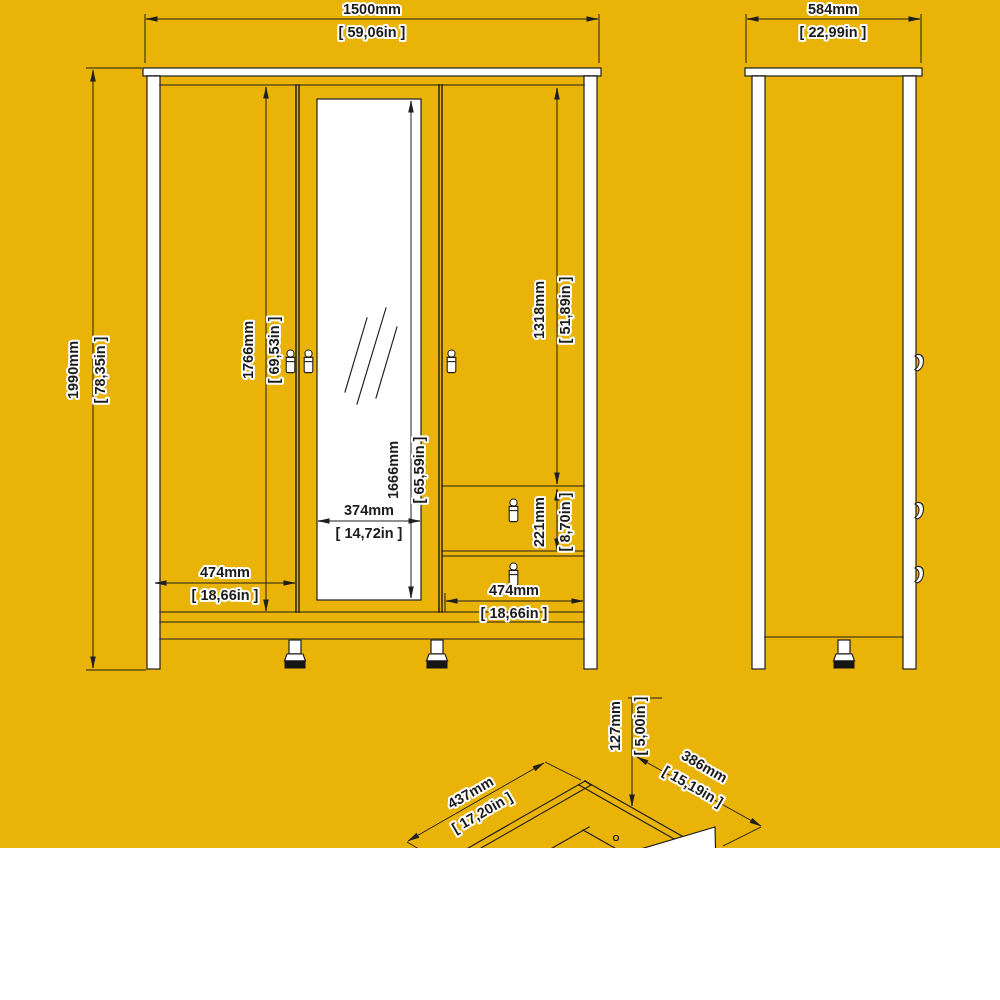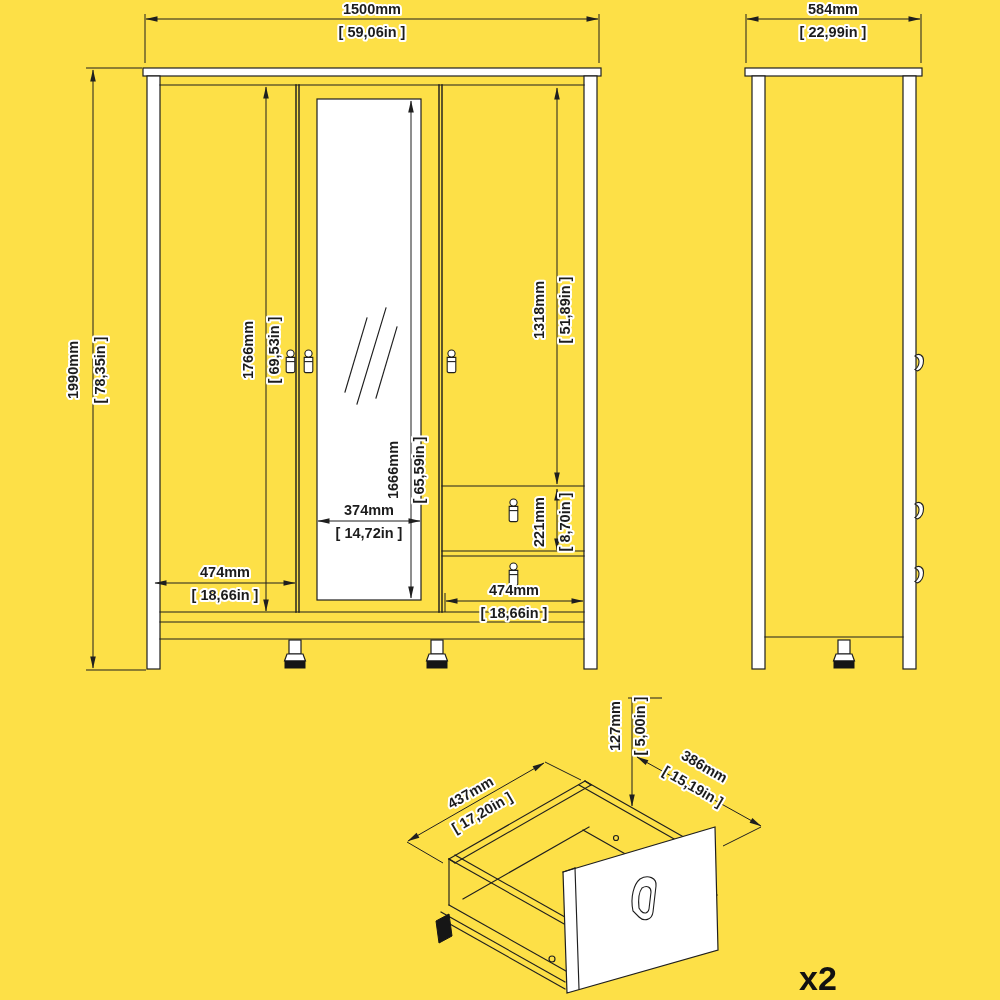--- a/index.html
+++ b/index.html
@@ -1,16 +1,16 @@
 <!DOCTYPE html>
 <html><head>
 <meta charset="utf-8">
 <style>
   html,body{margin:0;padding:0;background:#ffffff;}
-  .page{width:1000px;height:1000px;position:relative;background:#fde047;overflow:hidden;}
+  .page{width:1000px;height:848px;position:relative;background:#eab308;overflow:hidden;}
   svg{display:block;}
   .ln{stroke:#1f1f1f;stroke-width:1.15;fill:none;stroke-linecap:square;}
   .thk{stroke-width:1.45;}
   .fw{fill:#ffffff;stroke:#1f1f1f;stroke-width:1.2;}
   .hp{fill:#ffffff;stroke:#1f1f1f;stroke-width:1.1;}
   .dim{stroke:#1f1f1f;stroke-width:1;fill:none;}
   .dt{font:bold 14.5px "Liberation Sans",sans-serif;fill:#1c1c1c;text-anchor:middle;
       paint-order:stroke;stroke:#ffffff;stroke-width:4px;stroke-linejoin:round;}
   .qt{font:bold 34px "Liberation Sans",sans-serif;fill:#111111;text-anchor:middle;}
   .dark{fill:#161616;stroke:#161616;}

